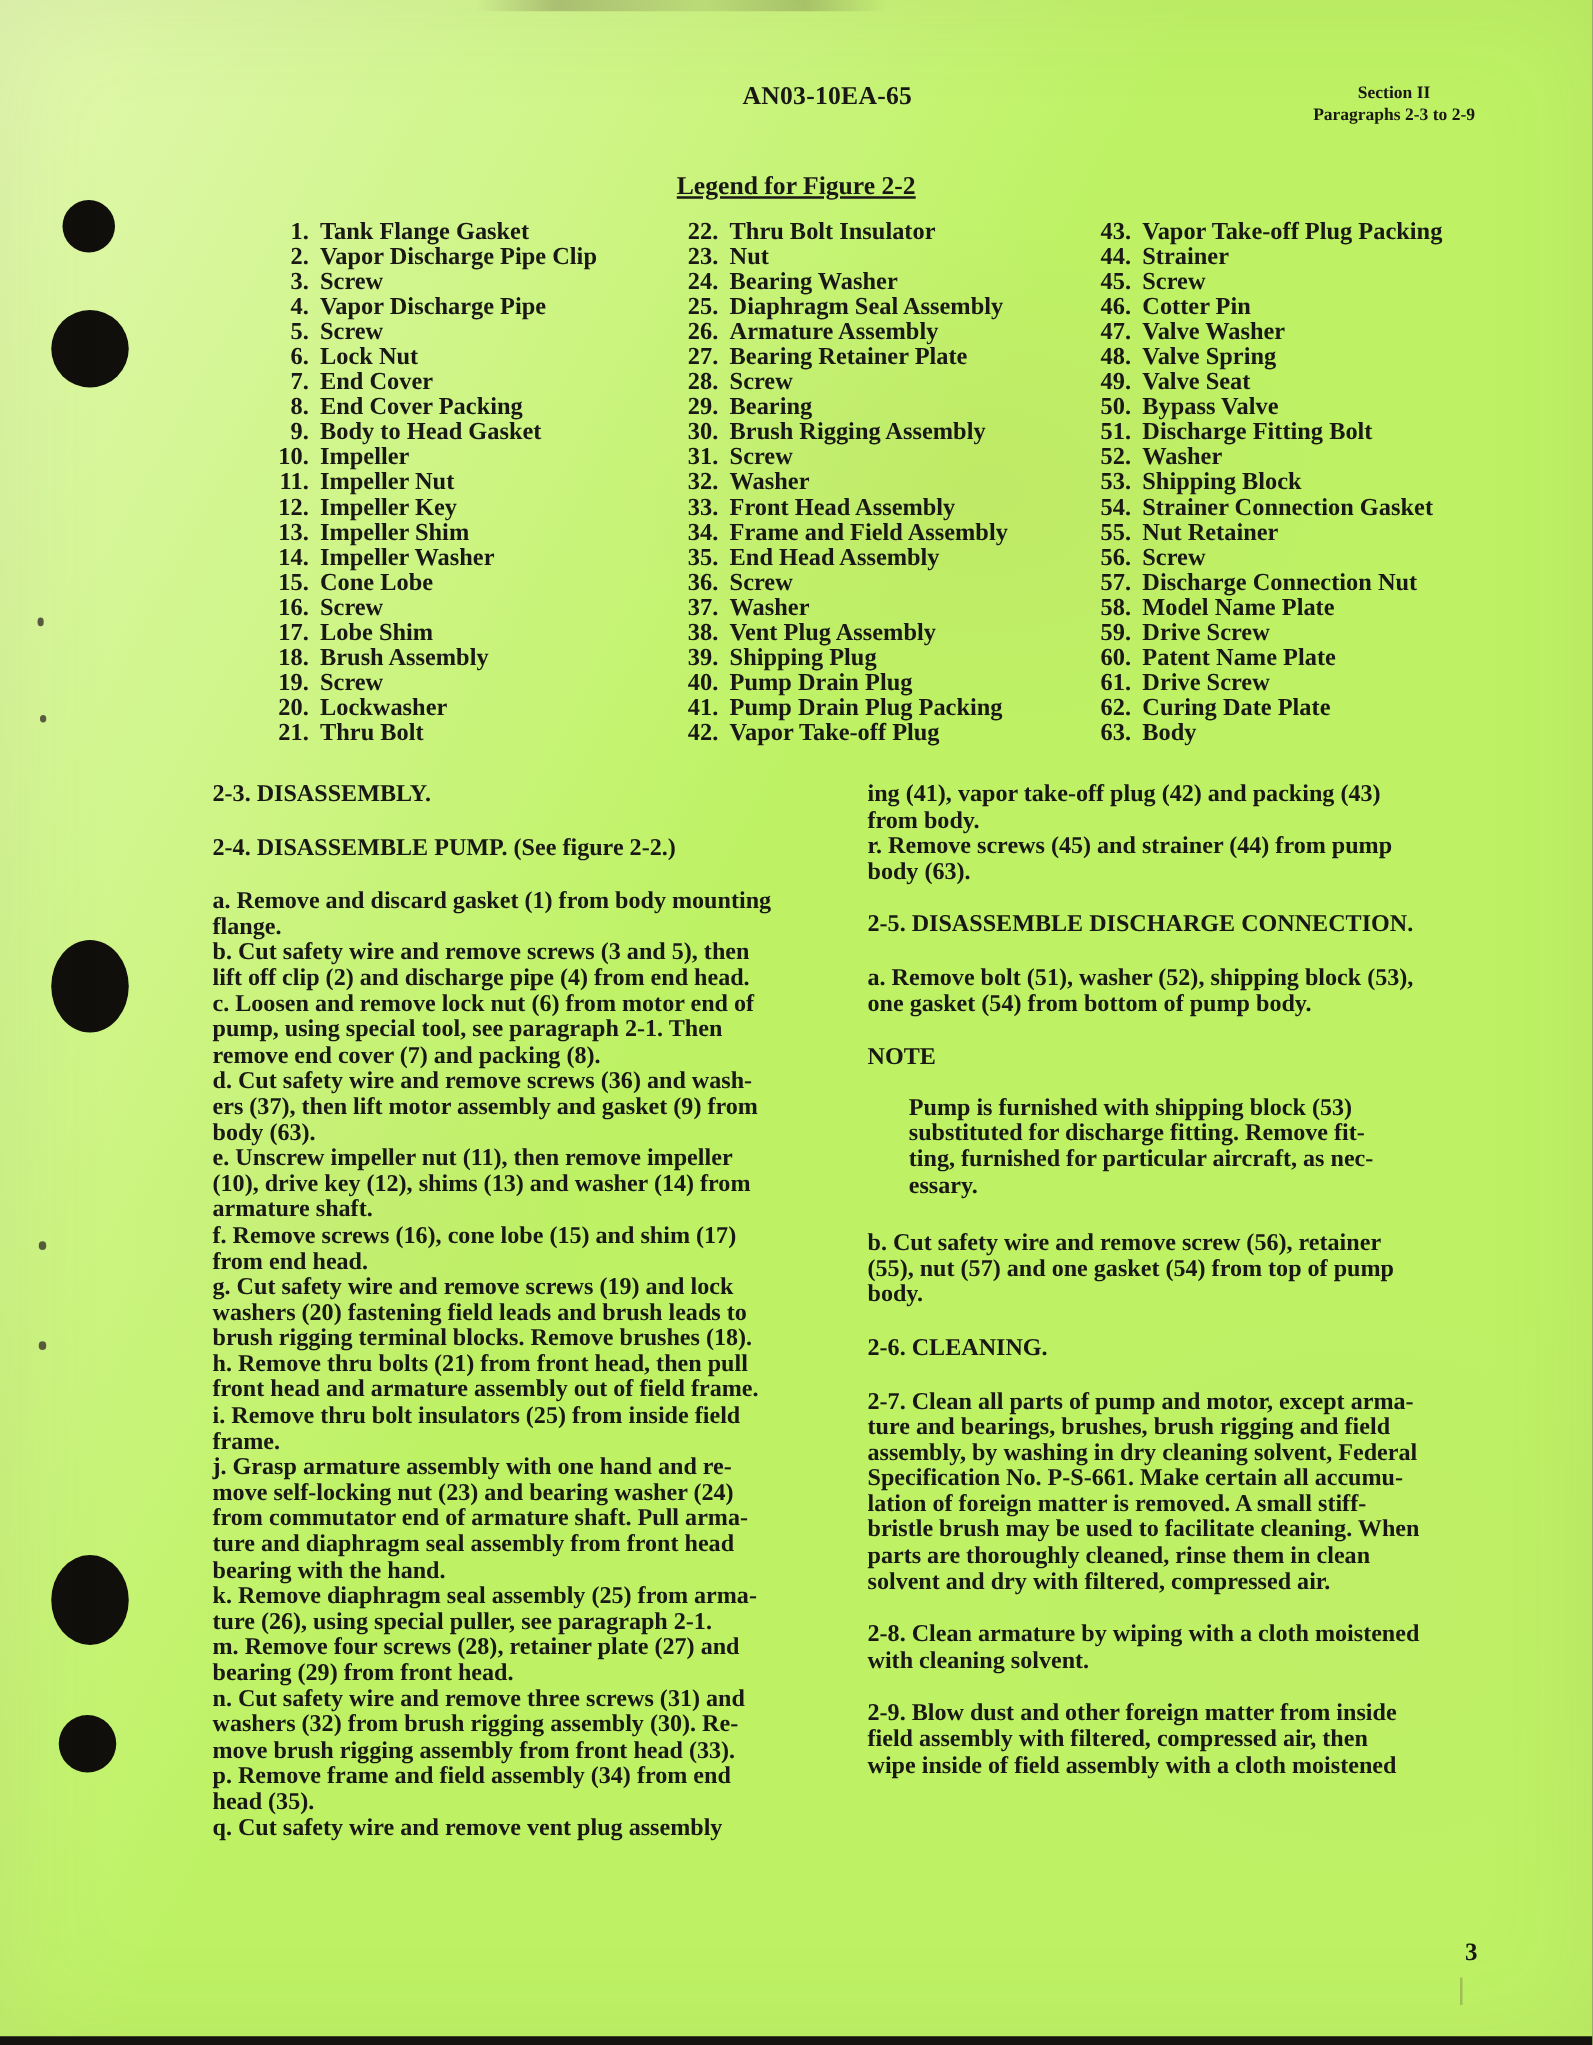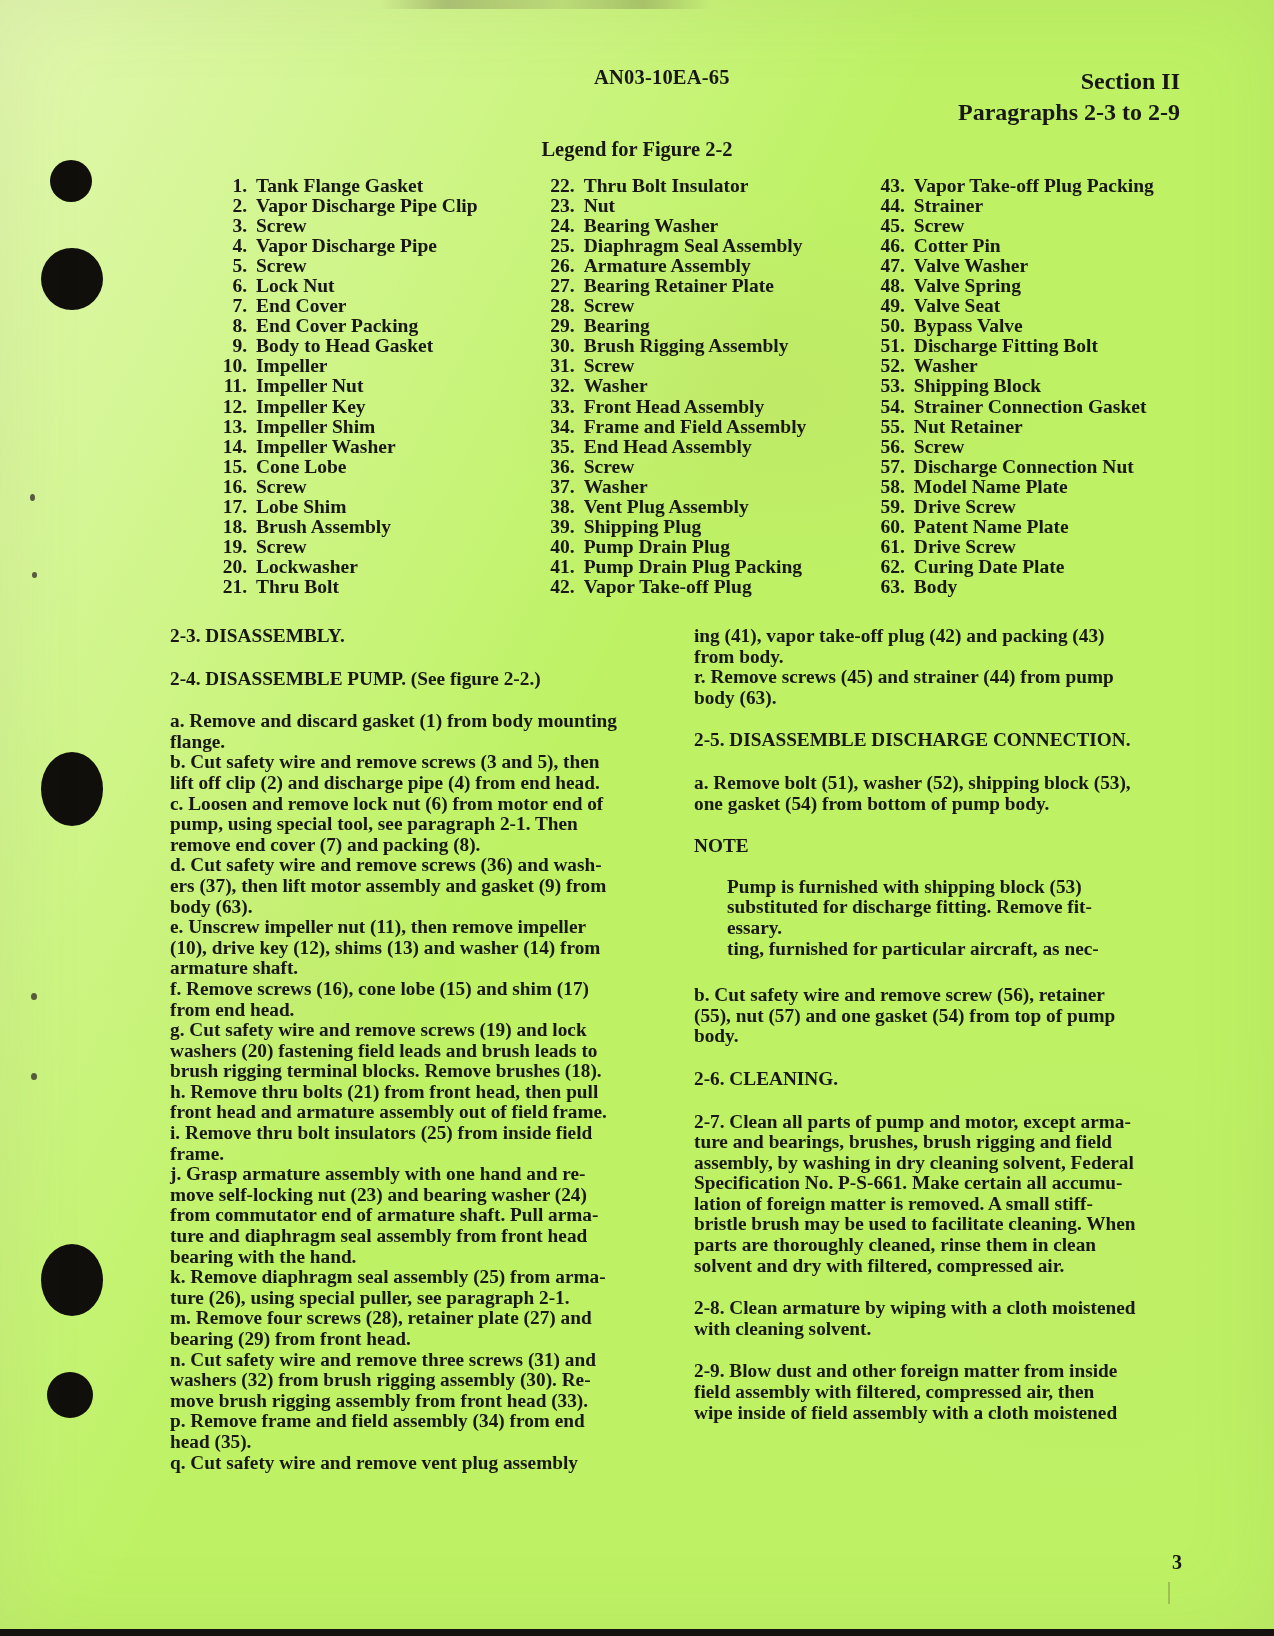--- a/index.html
+++ b/index.html
@@ -76,33 +76,34 @@
   .doc-number {
     position: absolute;
     left: 424px; top: 0;
     font-size: 20.5px;
     font-weight: bold;
     letter-spacing: 0.2px;
   }
   .header-right {
     position: absolute;
     right: 0; top: 0;
-    text-align: right;
-    font-size: 24px;
+    text-align: center;
+    font-size: 14px;
     font-weight: bold;
     line-height: 1.28;
   }
 
   
   .legend-title {
     position: absolute;
     left: 0; right: 0; top: 138px;
     text-align: center;
     font-size: 20.5px;
     font-weight: bold;
+    text-decoration: underline;
   }
   .legend {
     position: absolute;
     left: 172px; top: 176px;
     width: 1010px;
     display: flex;
     gap: 0;
   }
   .legend-col {
     width: 320px;
@@ -586,22 +587,22 @@
 
         <div class="spacer-md"></div>
         <div class="para">
           <span class="note-title">NOTE</span>
         </div>
         <div class="spacer-sm"></div>
 
         <div class="para note-body">
           <span class="ln">Pump is furnished with shipping block (53)</span>
           <span class="ln">substituted for discharge fitting.  Remove fit-</span>
+          <span class="ln">ting, furnished for particular aircraft, as nec-</span>
           <span class="ln">essary.</span>
-          <span class="ln">ting, furnished for particular aircraft, as nec-</span>
         </div>
 
         <div class="spacer-lg"></div>
         <div class="para">
           <span class="ln"> b.  Cut safety wire and remove screw (56), retainer</span>
           <span class="ln">(55), nut (57) and one gasket (54) from top of pump</span>
           <span class="ln">body.</span>
         </div>
 
         <div class="spacer-md"></div>

